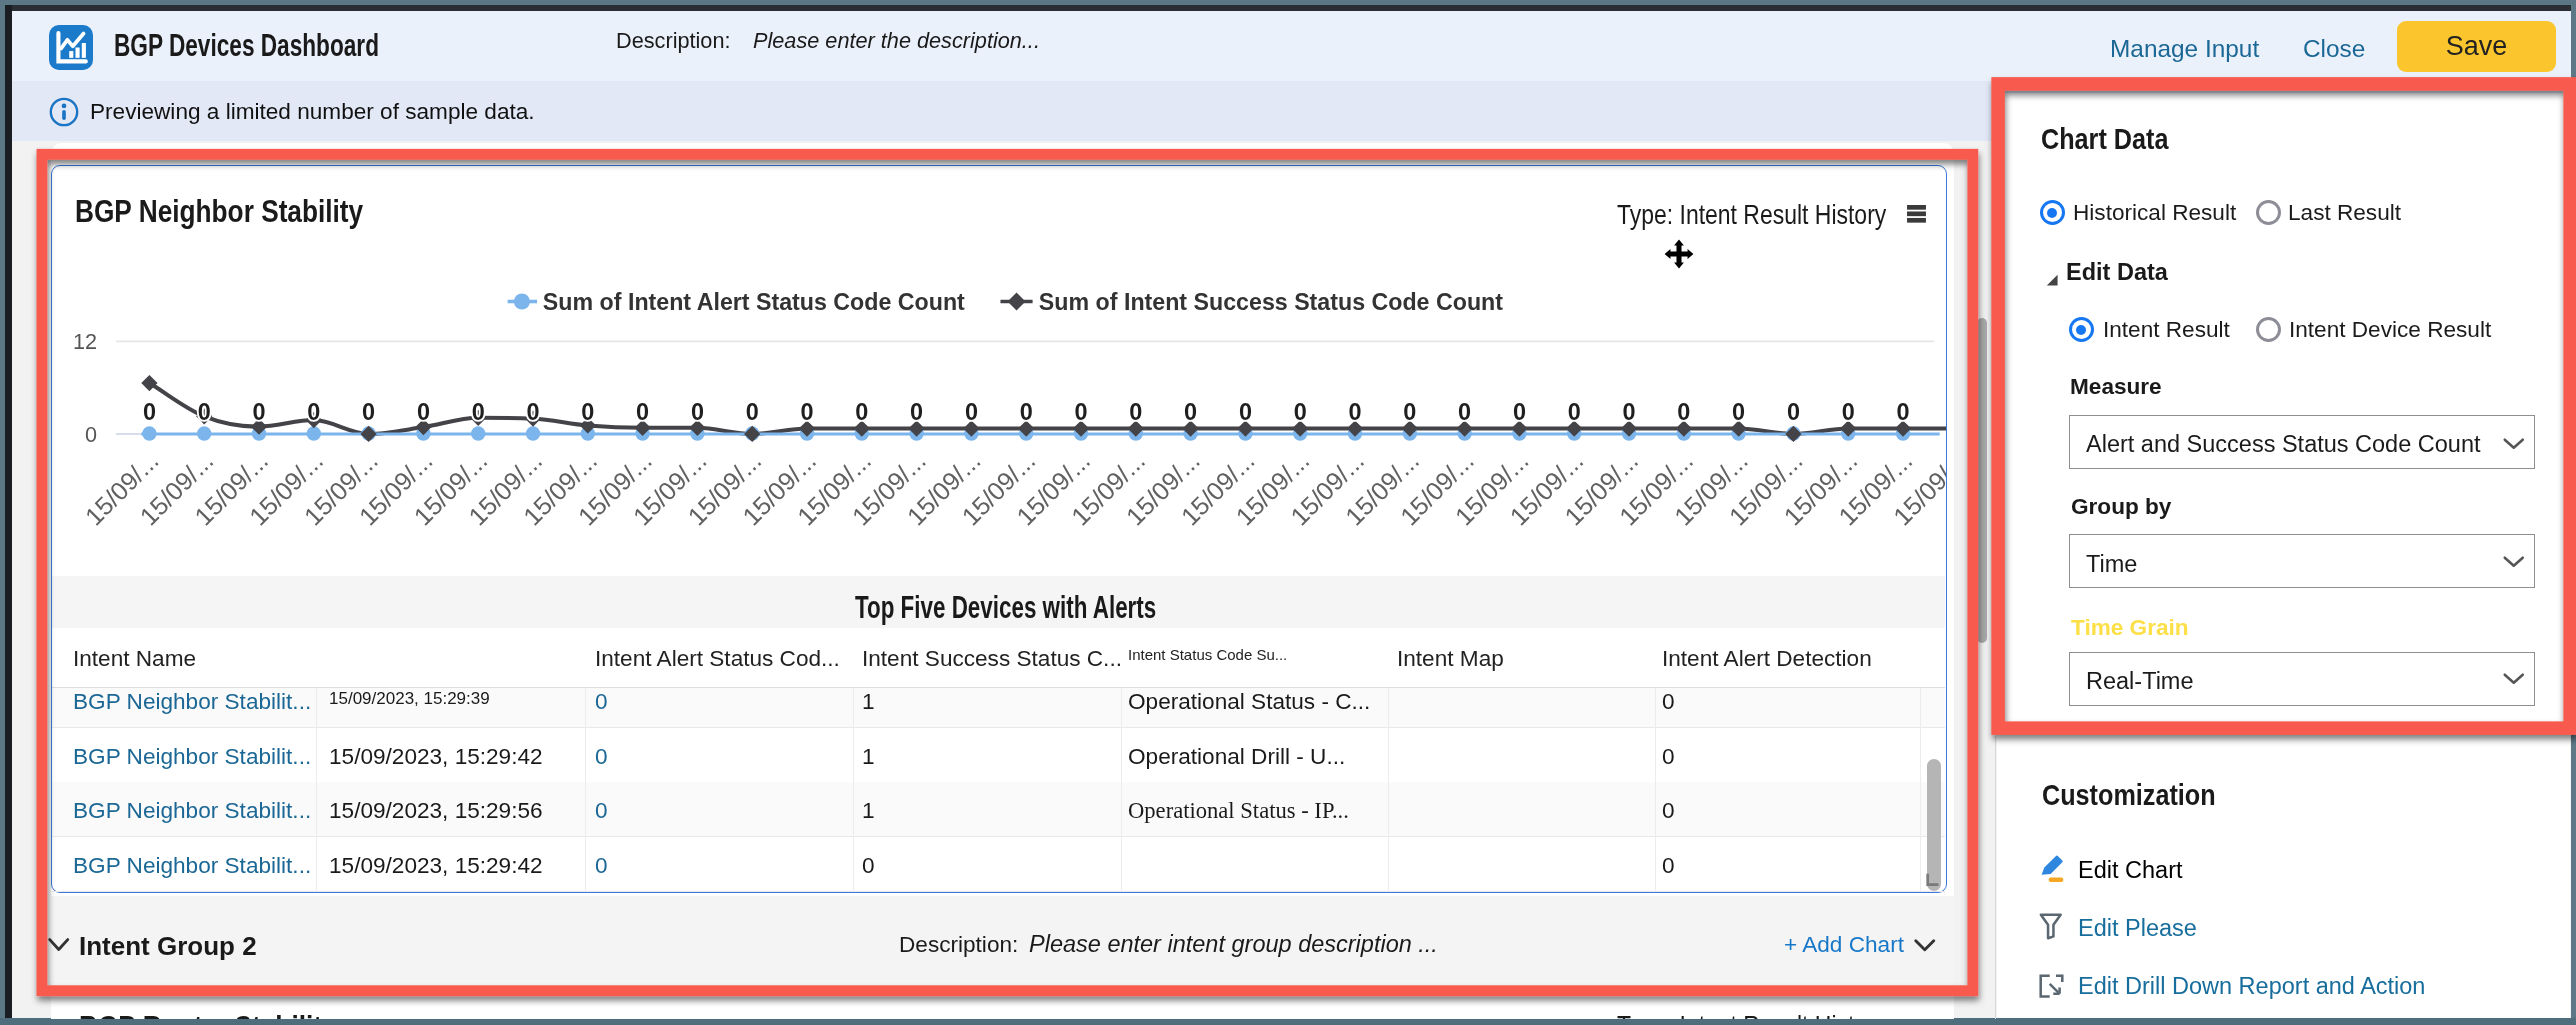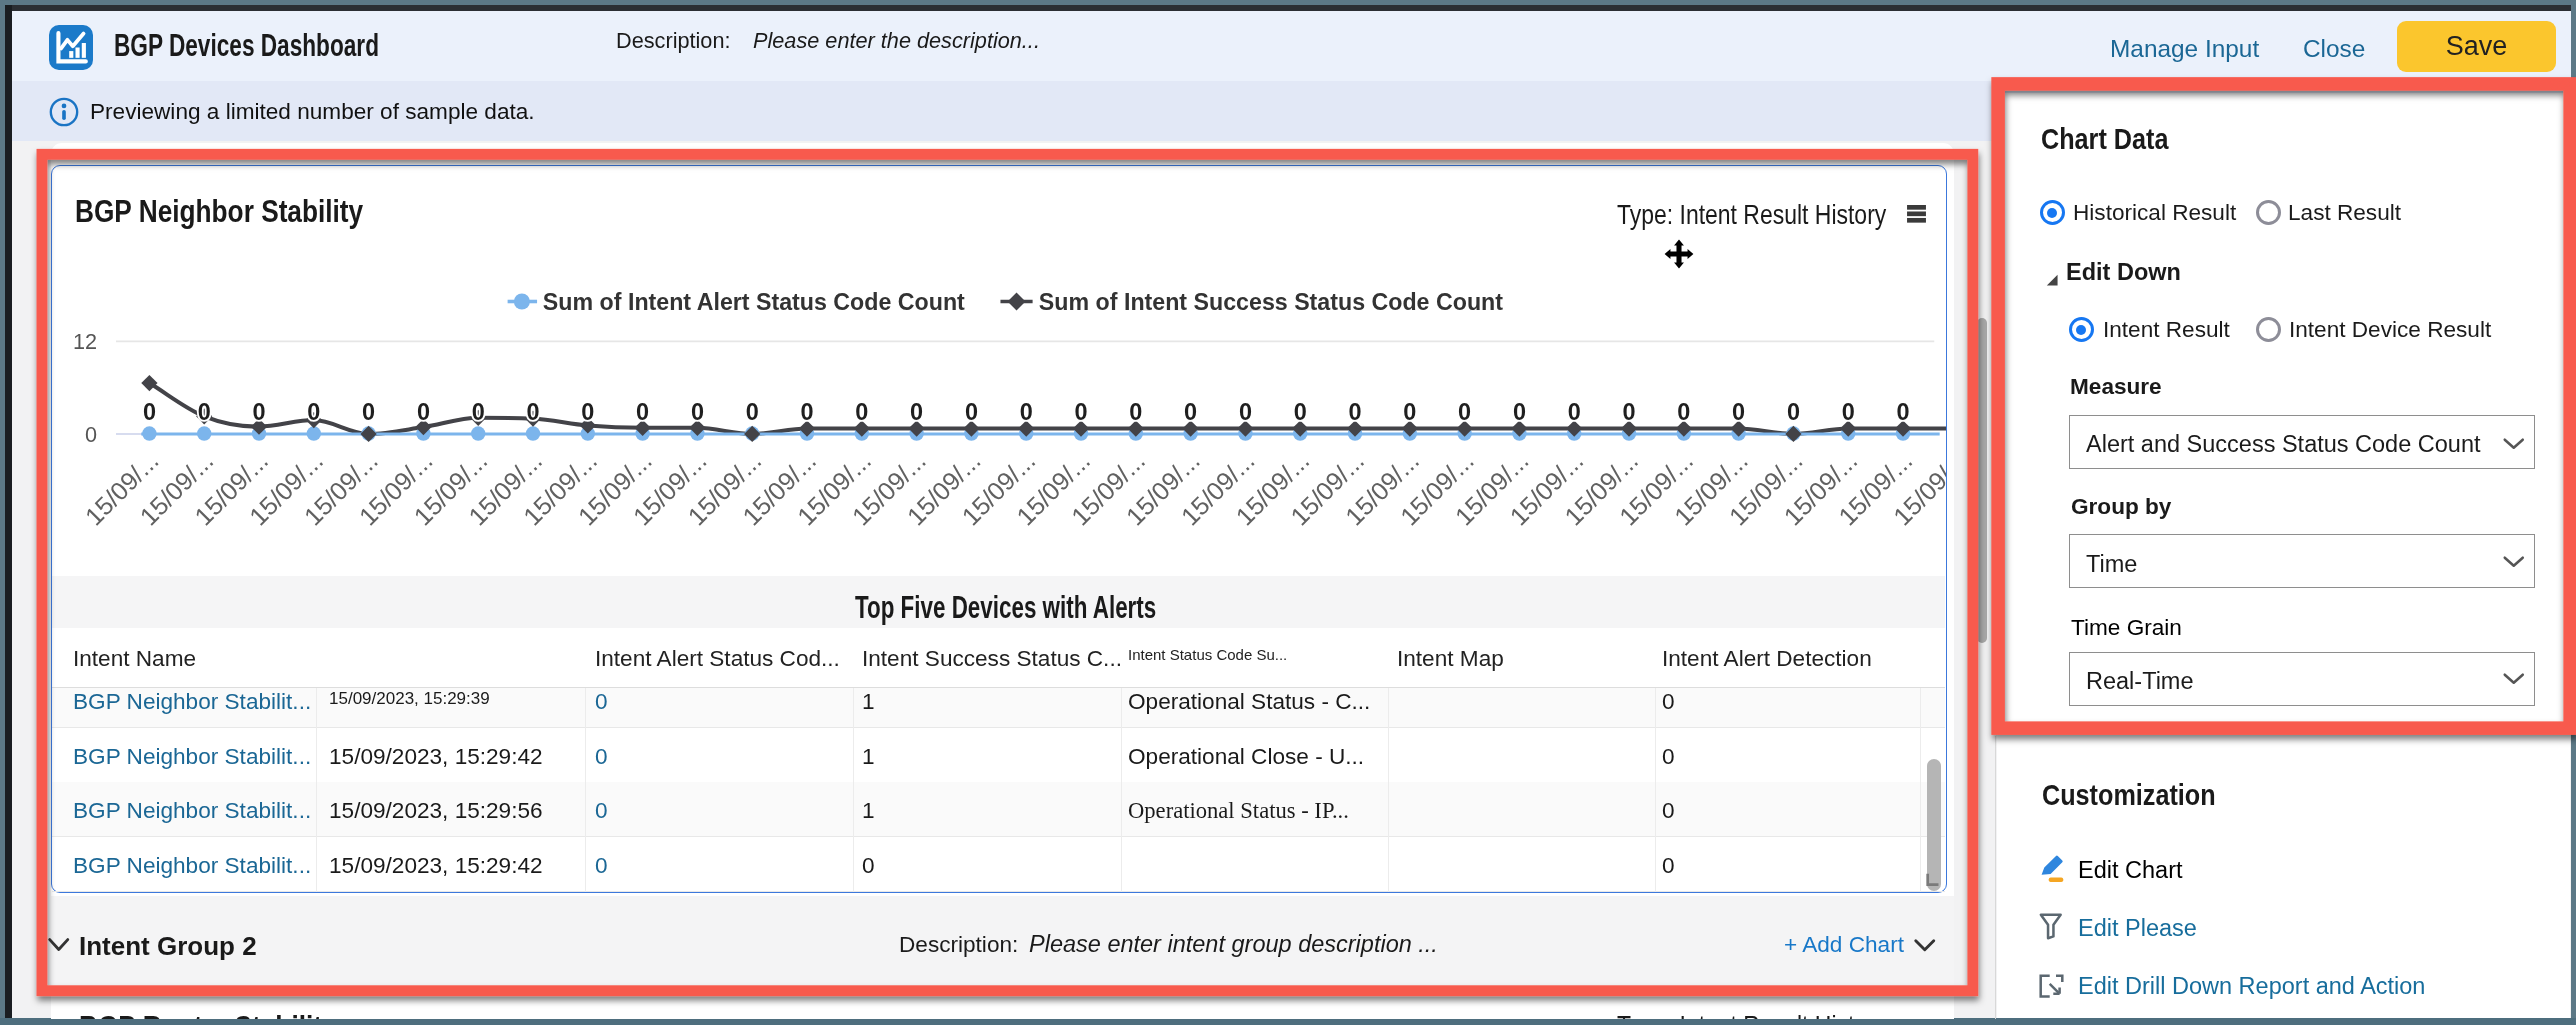--- a/index.html
+++ b/index.html
@@ -246,21 +246,21 @@
       <div class="lnk" style="position:absolute;left:543px;top:16.2px;font-size:22.6px;">0</div>
       <div style="position:absolute;left:810px;top:16.2px;font-size:22.6px;color:#1a1a1a;">1</div>
       <div style="position:absolute;left:1076px;top:16.2px;font-size:22.6px;color:#1a1a1a;">Operational Status - C...</div>
       <div style="position:absolute;left:1610px;top:16.2px;font-size:22.6px;color:#1a1a1a;">0</div>
     </div>
 <div style="position:absolute;left:0;top:40px;width:1893px;height:55px;border-bottom:0.9px solid #e8e8e8;">
       <div class="lnk" style="position:absolute;left:21px;top:16.2px;font-size:22.6px;">BGP Neighbor Stabilit...</div>
       <div style="position:absolute;left:277px;top:16.2px;font-size:22.6px;color:#1a1a1a;">15/09/2023, 15:29:42</div>
       <div class="lnk" style="position:absolute;left:543px;top:16.2px;font-size:22.6px;">0</div>
       <div style="position:absolute;left:810px;top:16.2px;font-size:22.6px;color:#1a1a1a;">1</div>
-      <div style="position:absolute;left:1076px;top:16.2px;font-size:22.6px;color:#1a1a1a;">Operational Close - U...</div>
+      <div style="position:absolute;left:1076px;top:16.2px;font-size:22.6px;color:#1a1a1a;">Operational Drill - U...</div>
       <div style="position:absolute;left:1610px;top:16.2px;font-size:22.6px;color:#1a1a1a;">0</div>
     </div>
 <div style="position:absolute;left:0;top:94px;width:1893px;height:55px;border-bottom:0.9px solid #e8e8e8;background:#fafafa;">
       <div class="lnk" style="position:absolute;left:21px;top:16.2px;font-size:22.6px;">BGP Neighbor Stabilit...</div>
       <div style="position:absolute;left:277px;top:16.2px;font-size:22.6px;color:#1a1a1a;">15/09/2023, 15:29:56</div>
       <div class="lnk" style="position:absolute;left:543px;top:16.2px;font-size:22.6px;">0</div>
       <div style="position:absolute;left:810px;top:16.2px;font-size:22.6px;color:#1a1a1a;">1</div>
       <div style="position:absolute;left:1076px;top:16.2px;font-size:22.6px;color:#1a1a1a;font-family:Liberation Serif, serif;">Operational Status - IP...</div>
       <div style="position:absolute;left:1610px;top:16.2px;font-size:22.6px;color:#1a1a1a;">0</div>
     </div>
@@ -302,39 +302,39 @@
 
 <div class="abs cond" style="left:2041px;top:122px;font-size:30px;font-weight:bold;color:#1a1a1a;transform:scaleX(.84)">Chart Data</div>
 <div class="abs" style="left:2040px;top:200px;width:25px;height:25px;border:3.6px solid #1677f2;border-radius:50%;background:#fff"></div>
 <div class="abs" style="left:2047px;top:208px;width:10px;height:10px;border-radius:50%;background:#1677f2"></div>
 <div class="abs" style="left:2073px;top:200px;font-size:22.6px;color:#1b1b1b">Historical Result</div>
 <div class="abs" style="left:2256px;top:200px;width:25px;height:25px;border:3.2px solid #8d8d98;border-radius:50%;background:#fff"></div>
 <div class="abs" style="left:2288px;top:200px;font-size:22.6px;color:#1b1b1b">Last Result</div>
 <svg class="abs" style="left:2045px;top:273px" width="14.4" height="14.4" viewBox="0 0 16 16">
     <path d="M14 2 L14 14 L2 14 Z" fill="#444"></path>
   </svg>
-<div class="abs" style="left:2066px;top:259px;font-size:23.5px;font-weight:bold;color:#1a1a1a">Edit Down</div>
+<div class="abs" style="left:2066px;top:259px;font-size:23.5px;font-weight:bold;color:#1a1a1a">Edit Data</div>
 <div class="abs" style="left:2069px;top:317px;width:25px;height:25px;border:3.6px solid #1677f2;border-radius:50%;background:#fff"></div>
 <div class="abs" style="left:2076px;top:325px;width:10px;height:10px;border-radius:50%;background:#1677f2"></div>
 <div class="abs" style="left:2103px;top:317px;font-size:22.6px;color:#1b1b1b">Intent Result</div>
 <div class="abs" style="left:2256px;top:317px;width:25px;height:25px;border:3.2px solid #8d8d98;border-radius:50%;background:#fff"></div>
 <div class="abs" style="left:2289px;top:317px;font-size:22.6px;color:#1b1b1b">Intent Device Result</div>
 <div class="abs" style="left:2070px;top:374px;font-size:22.6px;font-weight:bold;color:#1a1a1a">Measure</div>
 <div class="abs" style="left:2069px;top:415px;width:466px;height:54px;border:1.4px solid #8e8e8e;background:#fff"></div>
 <div class="abs" style="left:2086px;top:431px;font-size:23.5px;color:#1b1b1b">Alert and Success Status Code Count</div>
 <svg class="abs" style="left:2502px;top:437px" width="23.5" height="13.5" viewBox="0 0 26 15">
     <path d="M3 3 L13 12 L23 3" fill="none" stroke="#555" stroke-width="2.8" stroke-linecap="round" stroke-linejoin="round"></path>
   </svg>
 <div class="abs" style="left:2071px;top:494px;font-size:22.6px;font-weight:bold;color:#1a1a1a">Group by</div>
 <div class="abs" style="left:2069px;top:534px;width:466px;height:54px;border:1.4px solid #8e8e8e;background:#fff"></div>
 <div class="abs" style="left:2086px;top:551px;font-size:23.5px;color:#1b1b1b">Time</div>
 <svg class="abs" style="left:2502px;top:555px" width="23.5" height="13.5" viewBox="0 0 26 15">
     <path d="M3 3 L13 12 L23 3" fill="none" stroke="#555" stroke-width="2.8" stroke-linecap="round" stroke-linejoin="round"></path>
   </svg>
-<div class="abs" style="left:2071px;top:615px;font-size:22.6px;font-weight:normal;color:#000000">Time Grain</div>
+<div class="abs" style="left:2071px;top:615px;font-size:22.6px;font-weight:bold;color:#fde047">Time Grain</div>
 <div class="abs" style="left:2069px;top:652px;width:466px;height:54px;border:1.4px solid #8e8e8e;background:#fff"></div>
 <div class="abs" style="left:2086px;top:668px;font-size:23.5px;color:#1b1b1b">Real-Time</div>
 <svg class="abs" style="left:2502px;top:672px" width="23.5" height="13.5" viewBox="0 0 26 15">
     <path d="M3 3 L13 12 L23 3" fill="none" stroke="#555" stroke-width="2.8" stroke-linecap="round" stroke-linejoin="round"></path>
   </svg>
 
 <div class="abs cond" style="left:2042px;top:778px;font-size:30px;font-weight:bold;color:#1a1a1a;transform:scaleX(.84)">Customization</div>
 <svg class="abs" style="left:2038px;top:855px" width="27" height="27" viewBox="0 0 30 30">
  <path d="M4 22 L7 14 L20 1 Q21 0 22 1 L27 6 Q28 7 27 8 L14 21 Z" fill="#2e86de"></path>
  <rect x="12" y="25" width="16" height="5" rx="2" fill="#f5a623"></rect>

